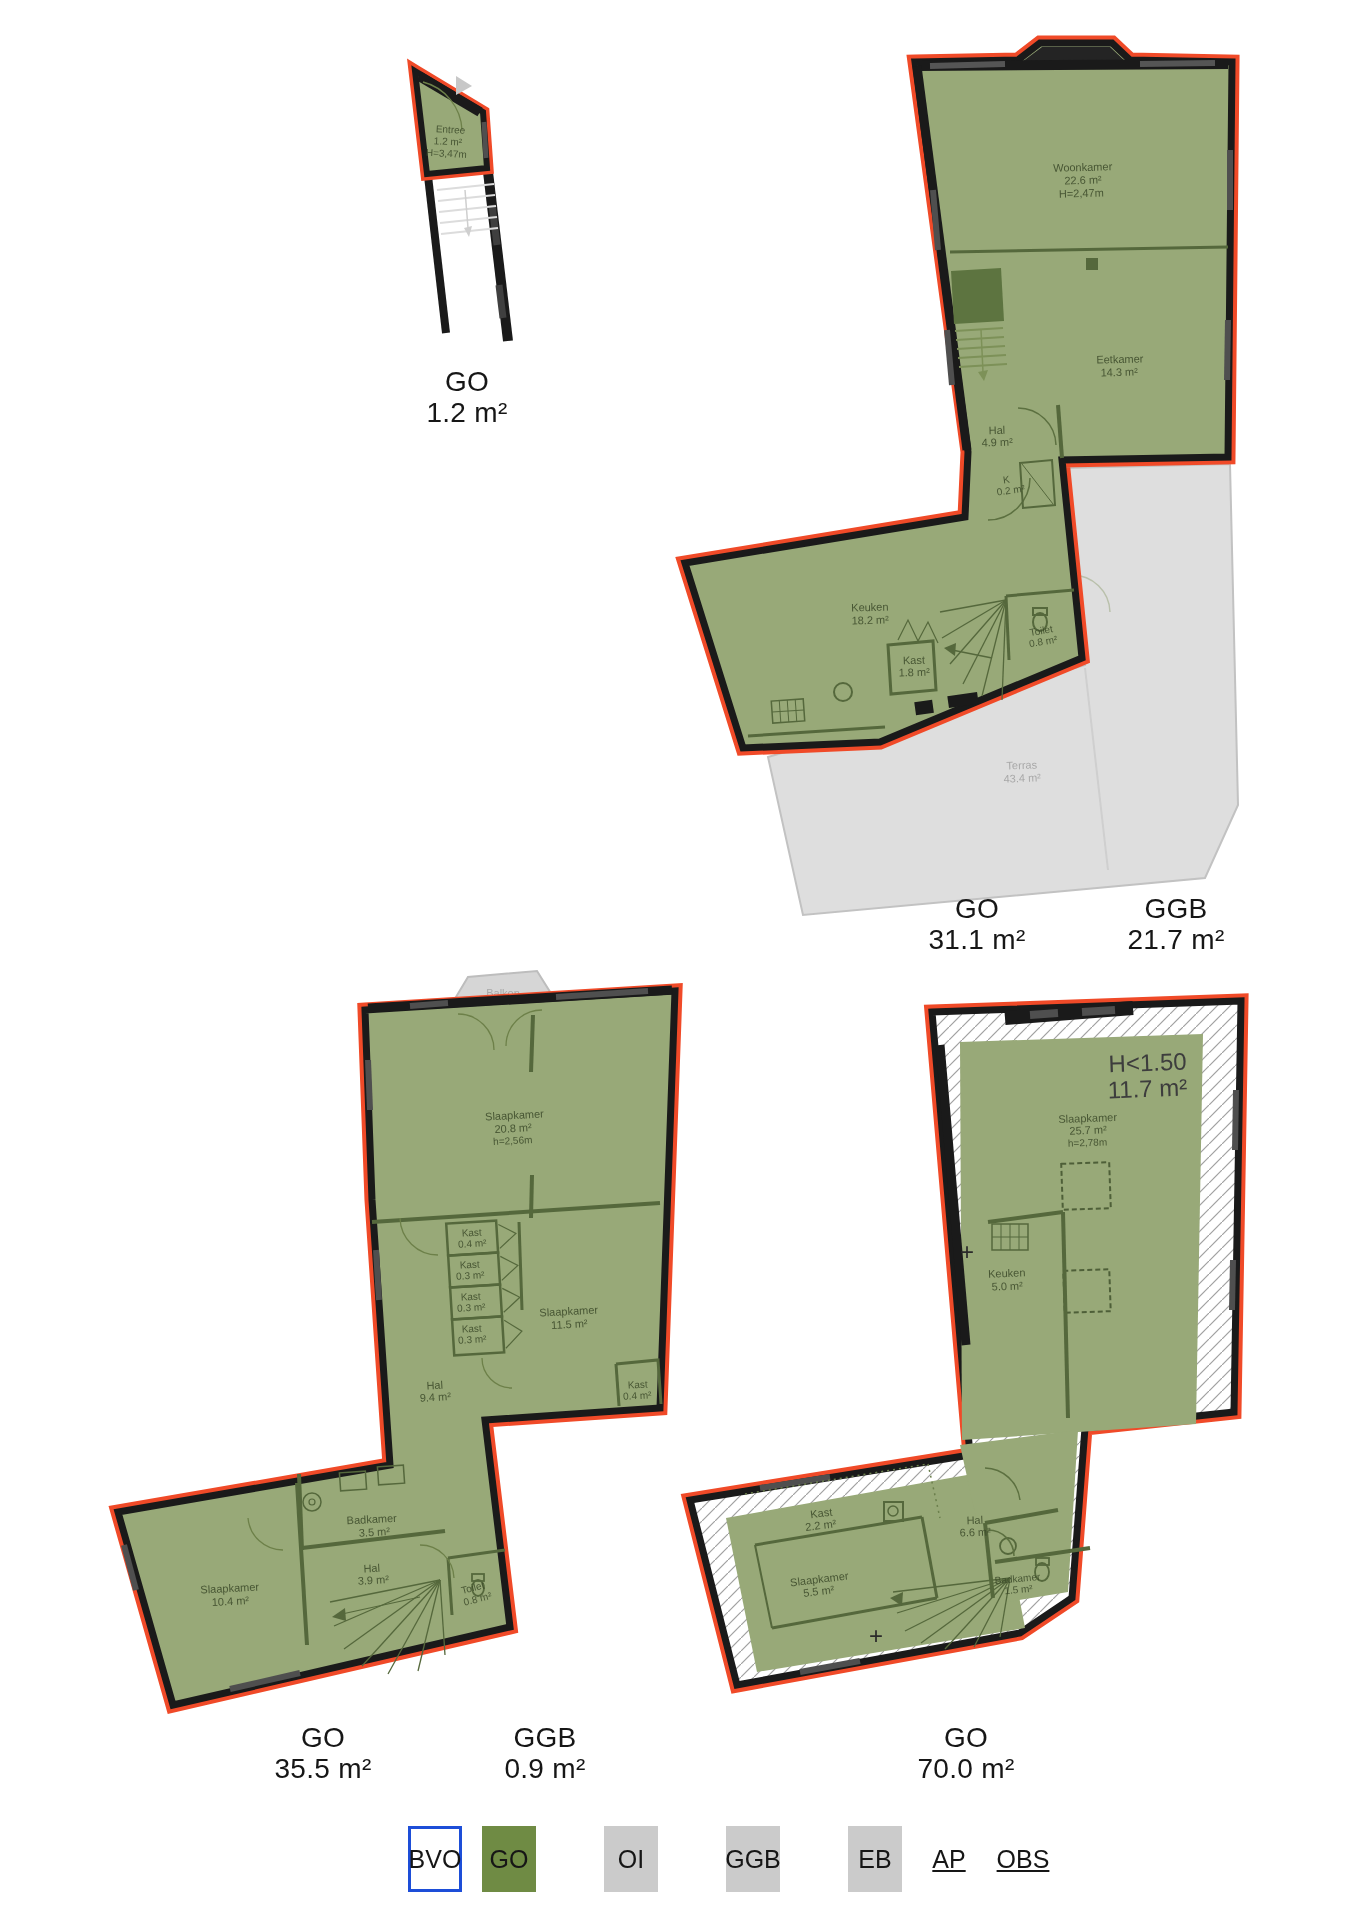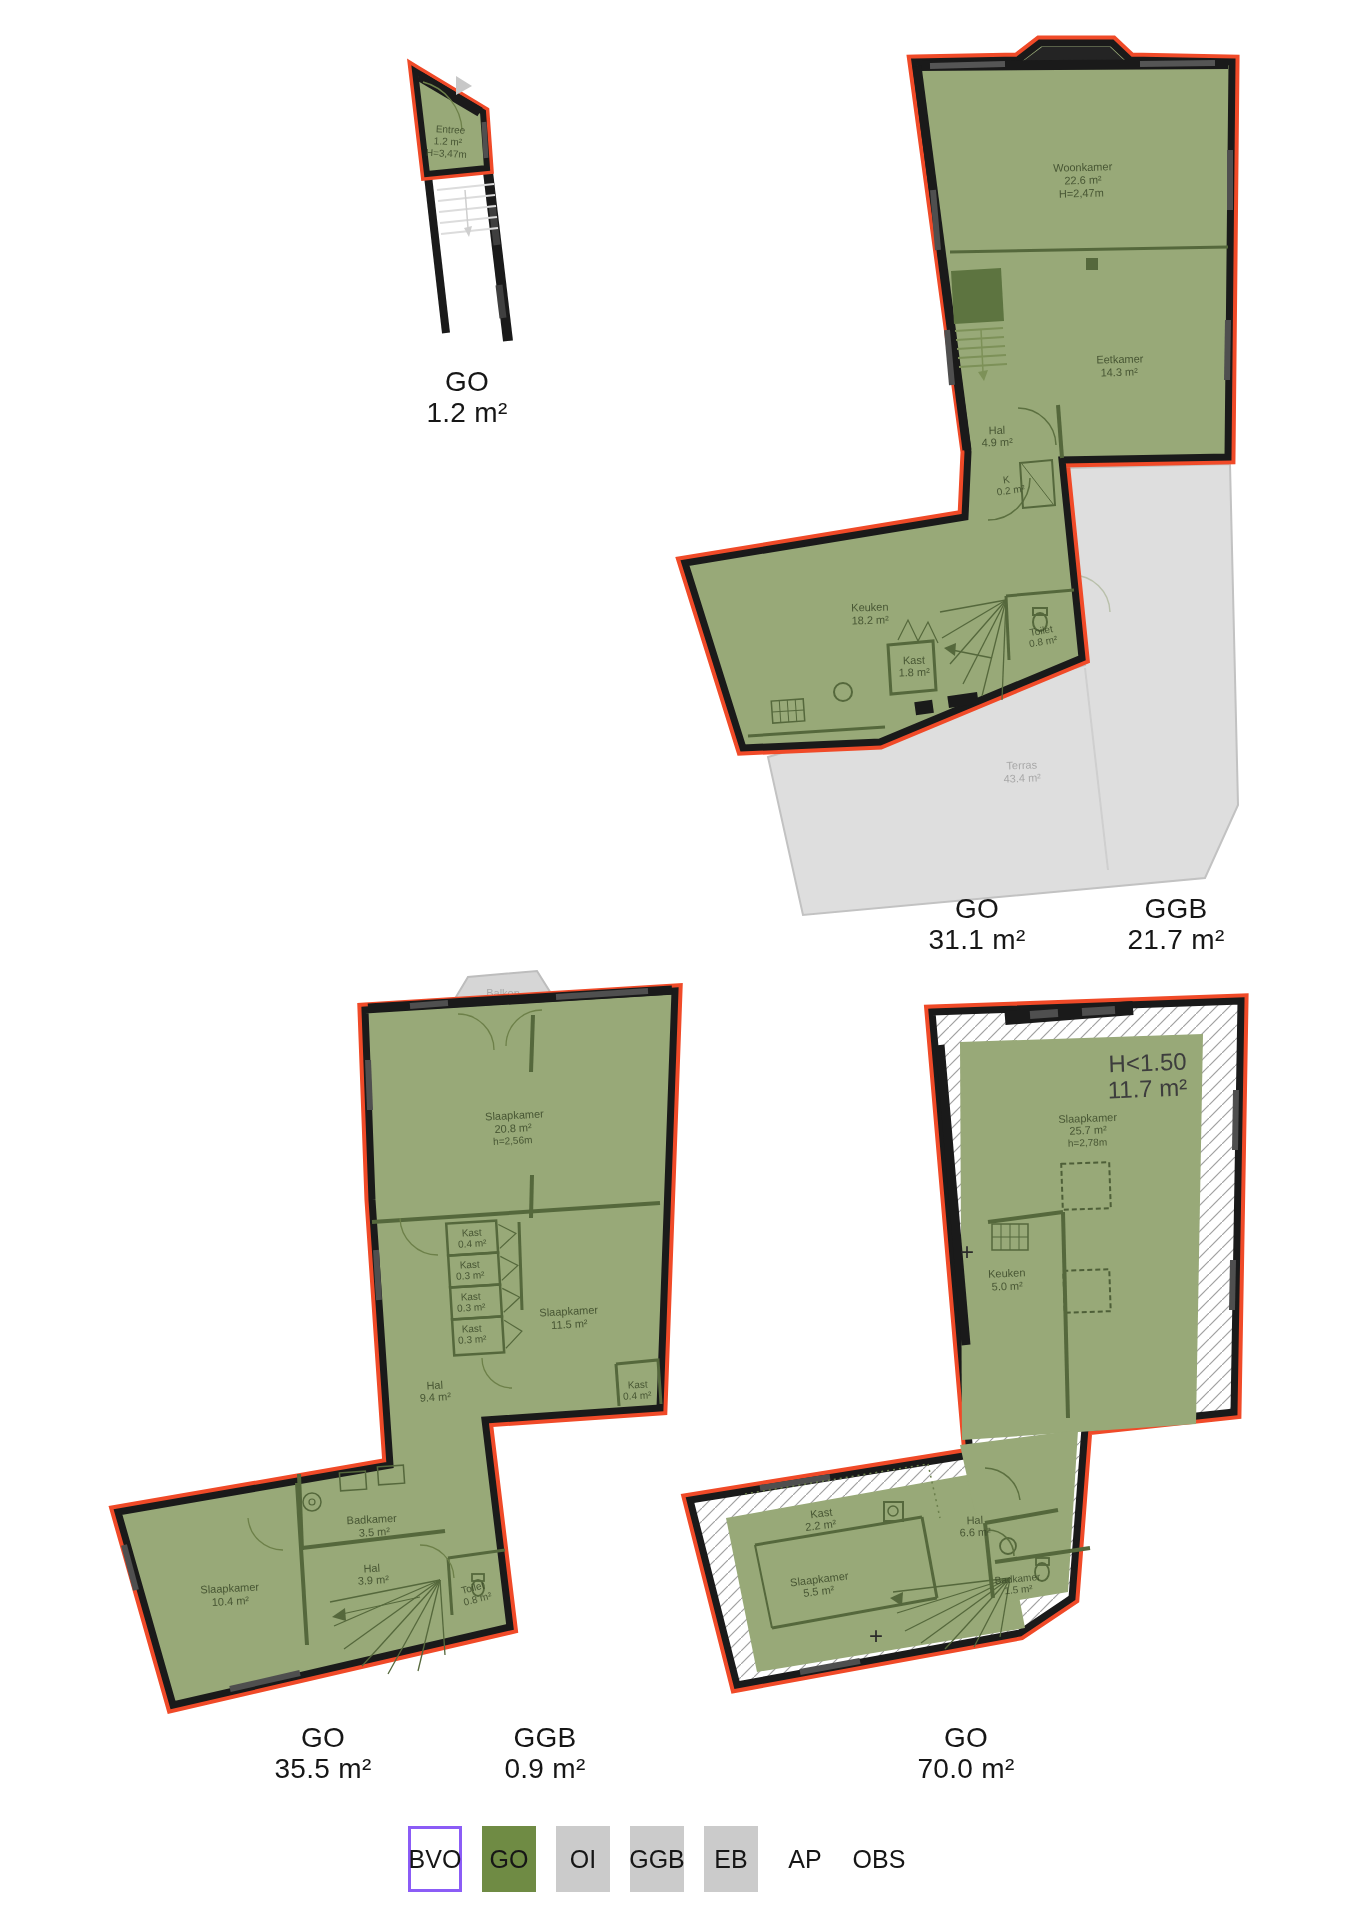--- a/index.html
+++ b/index.html
@@ -4,24 +4,24 @@
 <style>
   html,body{margin:0;padding:0;background:#fff;}
   .stage{position:relative;width:1358px;height:1920px;background:#ffffff;overflow:hidden;
          font-family:"Liberation Sans",sans-serif;}
   .stage svg{position:absolute;left:0;top:0;}
   .total{position:absolute;width:220px;text-align:center;font-size:28px;line-height:31px;
          color:#161616;letter-spacing:.3px;}
   .legend{position:absolute;left:408px;top:1826px;display:flex;}
   .legend-item{width:54px;height:66px;display:flex;align-items:center;justify-content:center;
                font-size:25px;color:#161616;margin-right:20px;box-sizing:border-box;}
-  .legend-item.bvo{background:#ffffff;border:3px solid #8b5cf6;}
+  .legend-item.bvo{background:#ffffff;border:3px solid #1d4ed8;}
   .legend-item.go{background:#6f8b44;}
-  .legend-item.grey{background:#cbcbcb;}
-  .legend-item.plain{background:transparent;}
+  .legend-item.grey{background:#cbcbcb;margin-left:48px;}
+  .legend-item.plain{background:transparent;text-decoration:underline;}
   text.rl{font-size:11px;fill:rgba(58,72,40,.85);text-anchor:middle;}
   text.rlg{font-size:11px;fill:#a8a8a8;text-anchor:middle;}
   text.rls{font-size:10px;fill:rgba(58,72,40,.85);text-anchor:middle;}
   text.lowh{font-size:24px;fill:#3d3d3d;text-anchor:middle;}
   text.plus{font-size:24px;fill:#2a2a2a;text-anchor:middle;}
 </style>
 </head>
 <body>
 
 <div class="stage">

